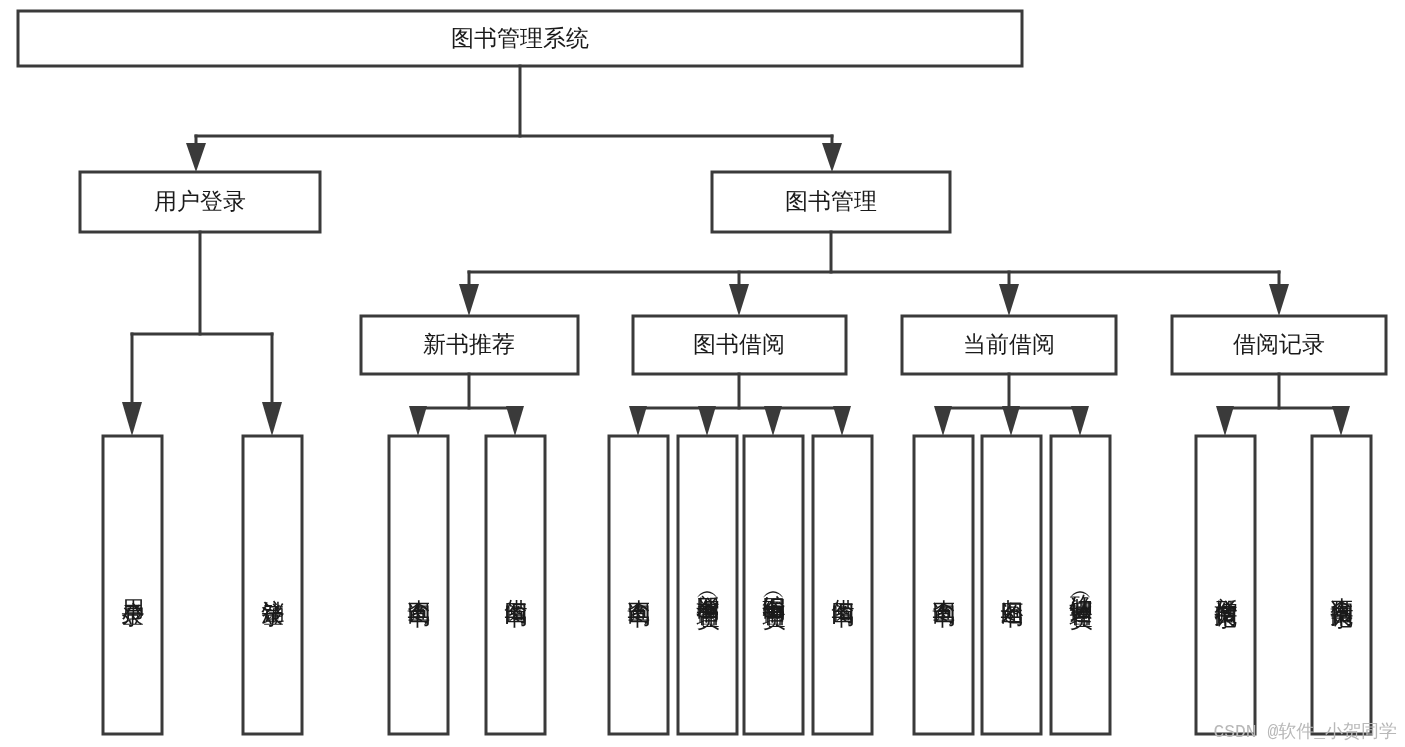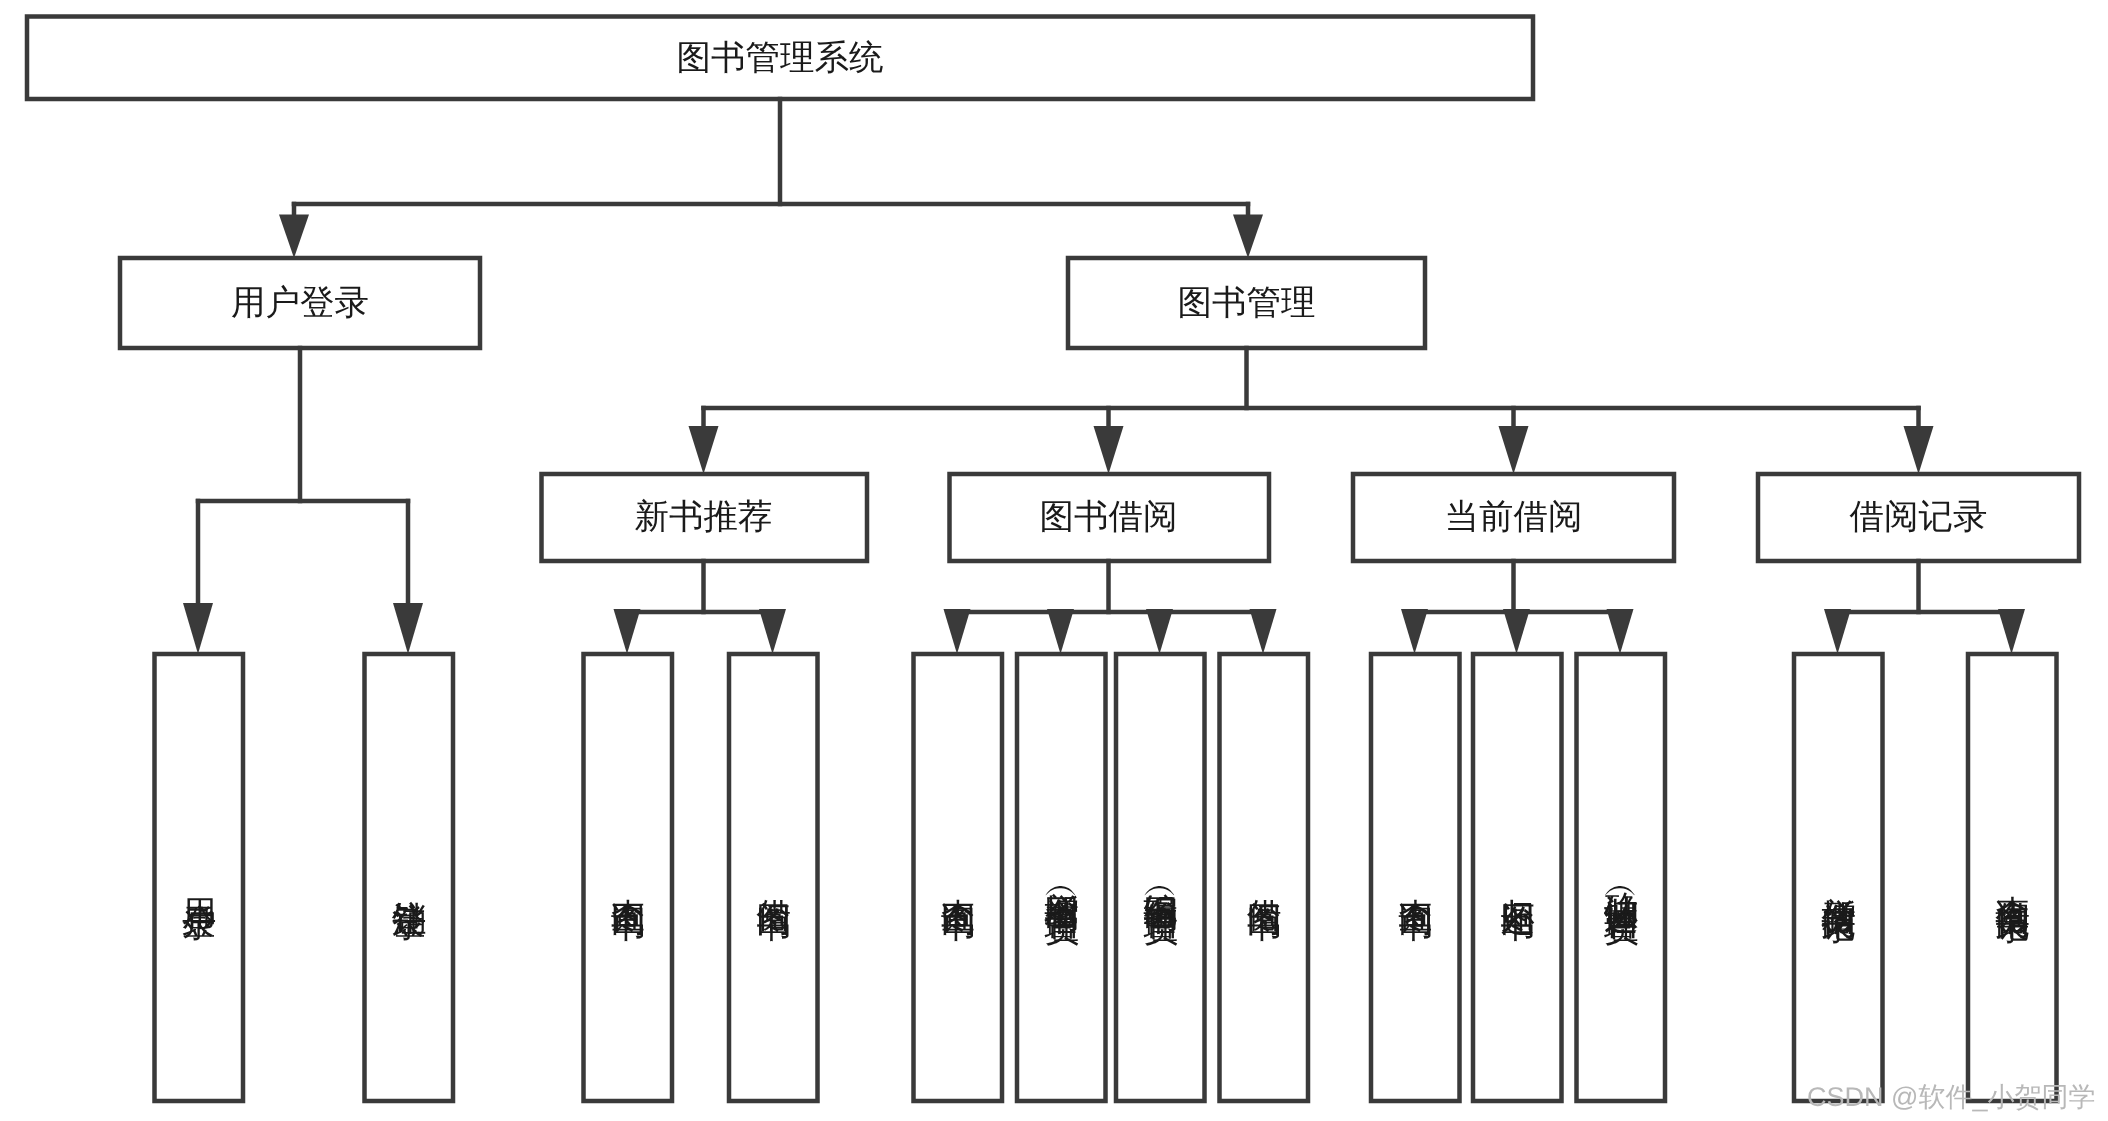--- a/index.html
+++ b/index.html
@@ -61,21 +61,21 @@
     display: flex;
     align-items: center;
     justify-content: center;
     white-space: nowrap;
     pointer-events: none;
   }
   .watermark {
     position: absolute;
     right: 8px;
     bottom: 4px;
-    font-family: Liberation Sans, sans-serif;
+    font-family: Liberation Mono, monospace;
     font-size: 18px;
     color: #b8b8b8;
     white-space: nowrap;
   }
 </style>
 </head>
 <body>
 
 <div id="diagram-root">
 

